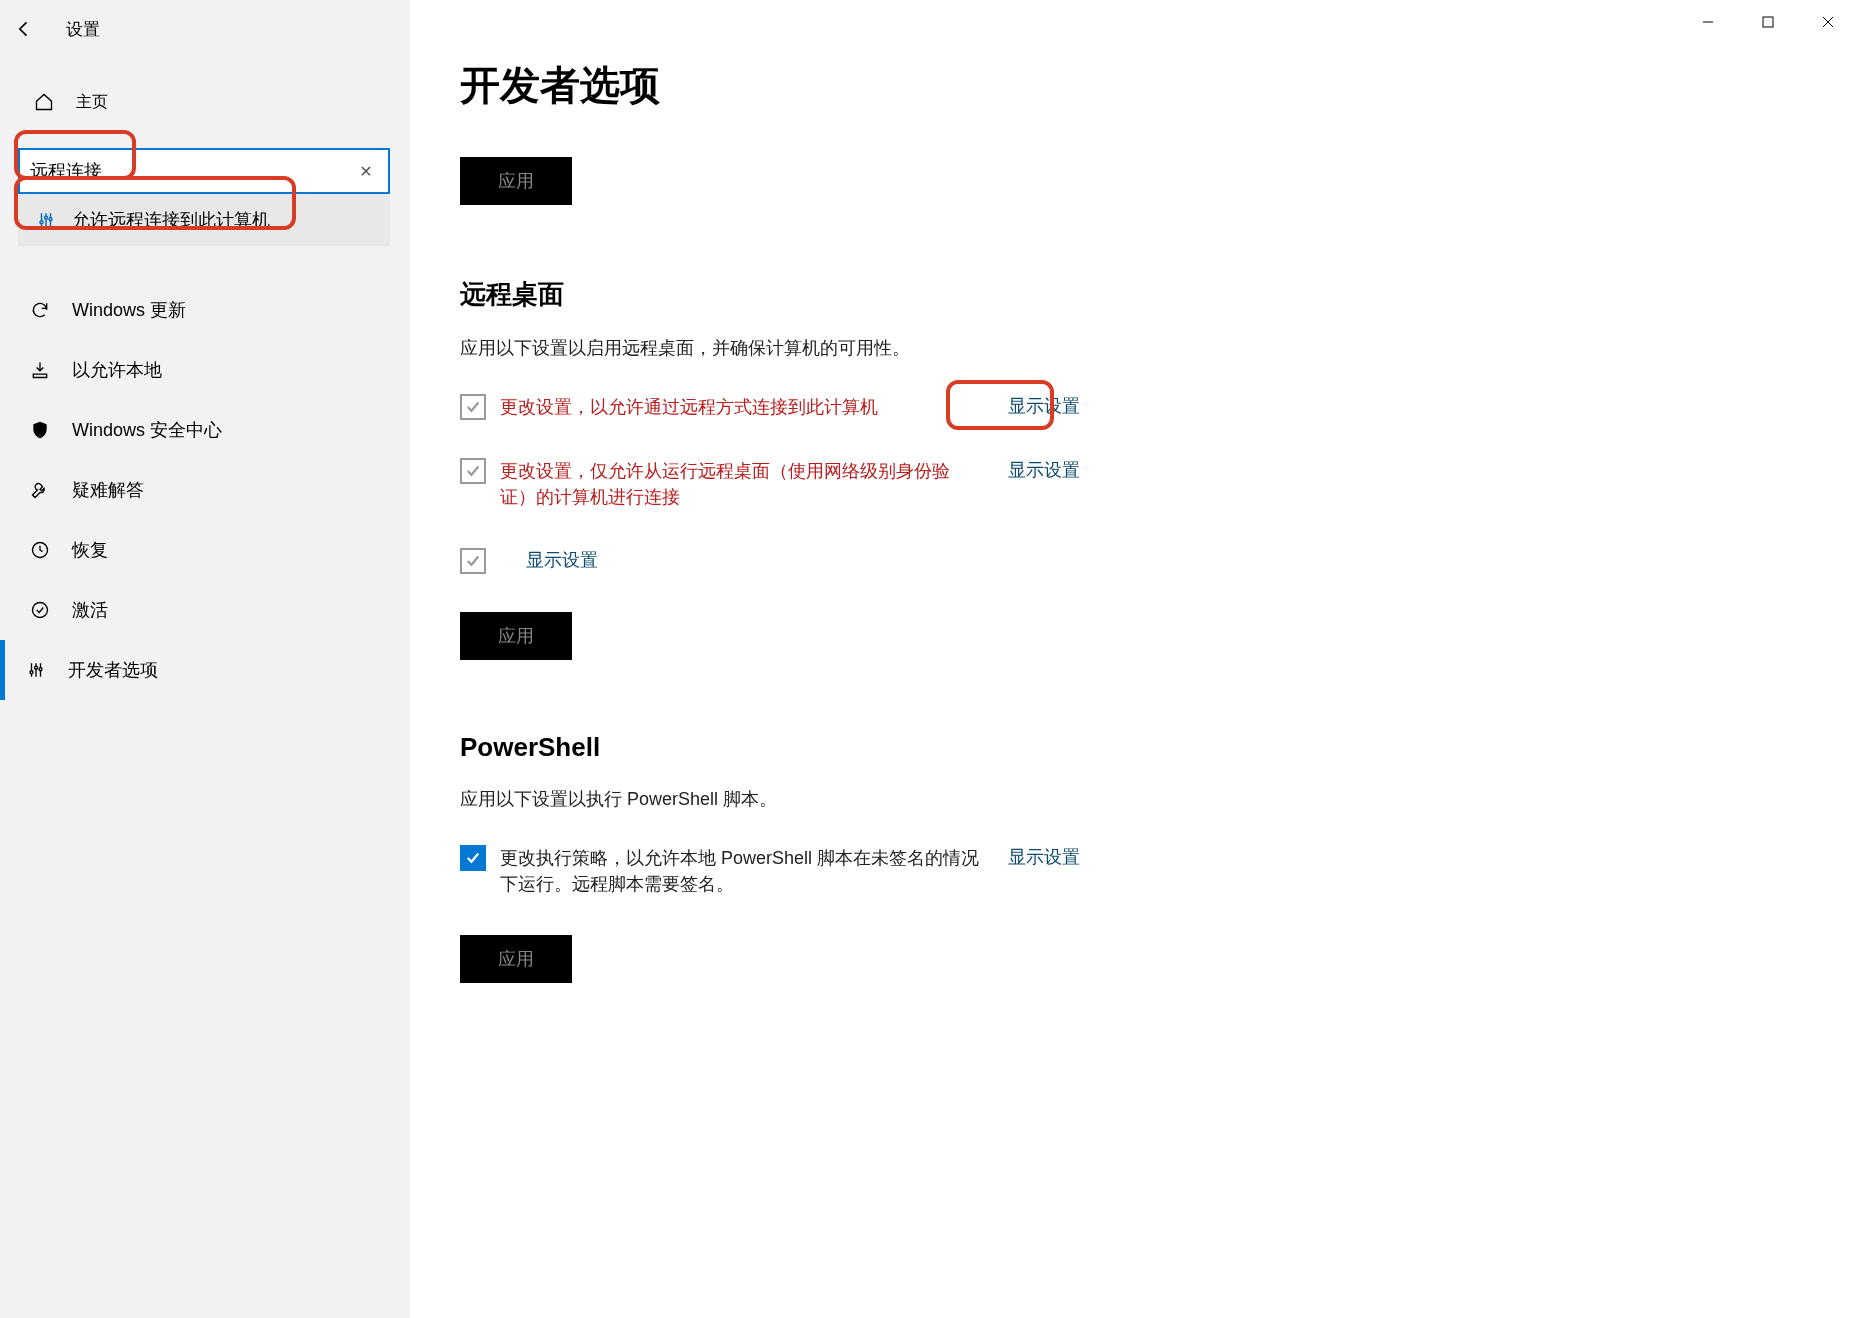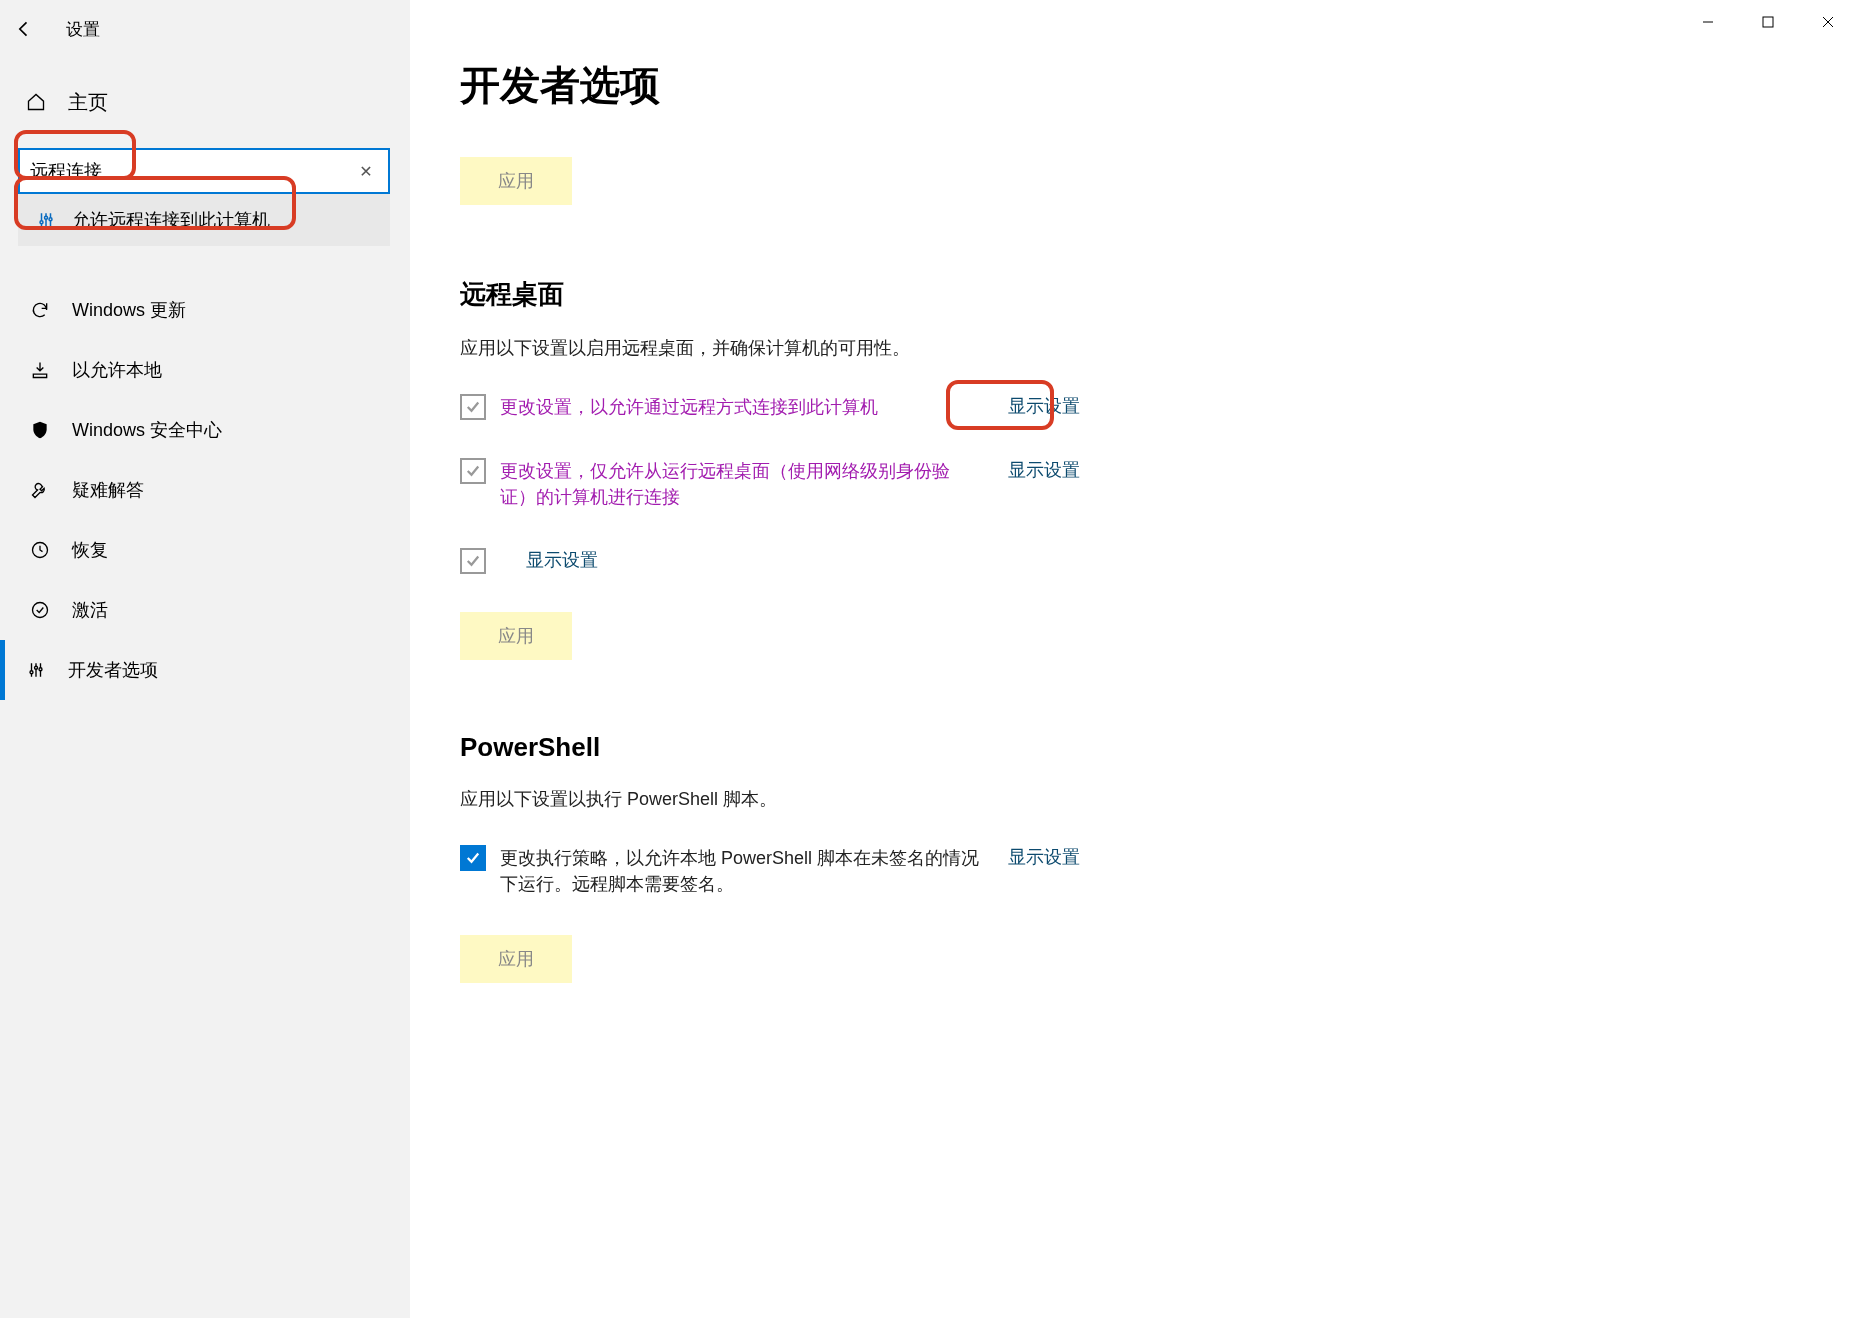--- a/index.html
+++ b/index.html
@@ -30,23 +30,23 @@
     display: flex; align-items: center; justify-content: center;
     font-size: 18px;
   }
   .app-title {
     font-size: 17px;
     padding-left: 18px;
   }
   .home-row {
     display: flex; align-items: center;
     height: 52px;
-    padding-left: 26px;
+    padding-left: 34px;
     margin-top: 22px;
-    font-size: 20px;
+    font-size: 16px;
     gap: 22px;
   }
   .home-row .icon { width: 20px; display:flex; justify-content:center; }
   .search-wrap {
     margin: 20px 20px 0 18px;
     position: relative;
   }
   .search-box {
     width: 100%;
     height: 46px;
@@ -124,21 +124,21 @@
     font-size: 14px; color:#000;
   }
   h1.page-title {
     font-size: 40px;
     font-weight: 600;
     margin-bottom: 44px;
   }
   .apply-btn {
     display: inline-flex; align-items: center; justify-content: center;
     min-width: 112px; height: 48px;
-    background: #fef9c3;
+    background: #000000;
     color:#555;
     font-size: 18px;
     border: none;
     font-family: inherit;
   }
   .apply-btn.disabled { color:#888; }
 
   .section-heading {
     font-size: 26px;
     font-weight: 600;
@@ -168,21 +168,21 @@
   }
   .chk.checked {
     background:#0078d4;
     border-color:#0078d4;
     color:#fff;
   }
   .chk svg { width:18px; height:18px; }
   .setting-label {
     flex: 1;
     font-size: 18px;
-    color:#a21caf;
+    color:#b91c1c;
     line-height: 1.45;
   }
   .setting-label.enabled { color:#222; }
   .show-settings {
     color:#0c4a6e;
     font-size: 18px;
     margin-left: 26px;
     white-space: nowrap;
   }
   .section-block { position: relative; }

